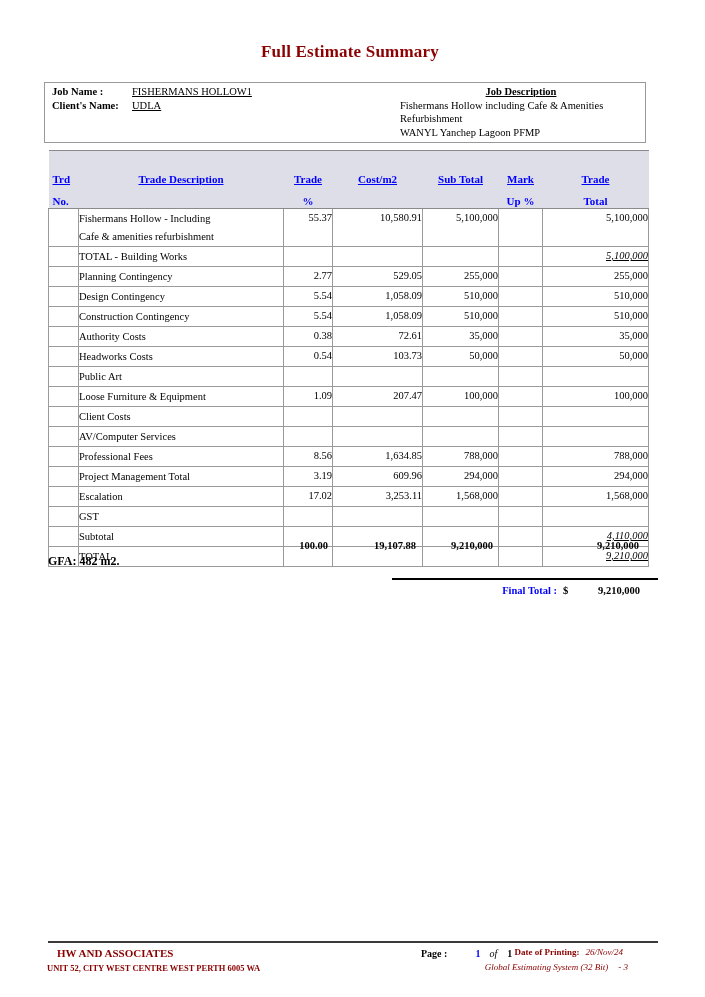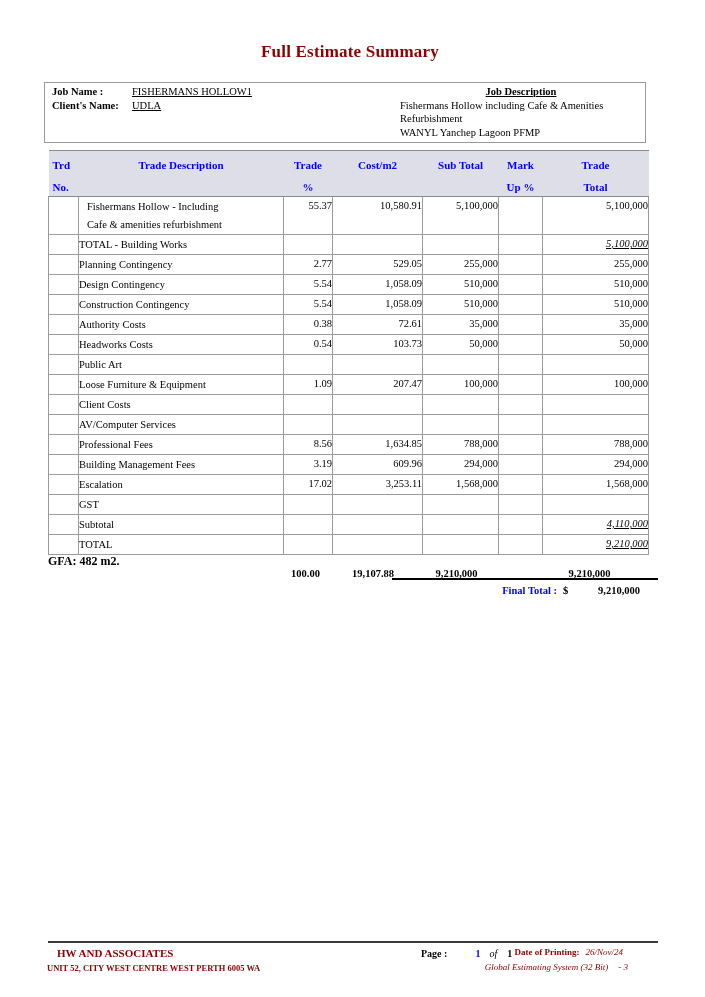--- a/index.html
+++ b/index.html
@@ -23,41 +23,41 @@
   .desc-block { position:absolute; left:355px; top:2px; width:242px; font-size:10.5px; line-height:13.5px; }
   .desc-title { text-align:center; font-weight:bold; text-decoration:underline; }
   .desc-line { text-align:left; }
   
   table.est { position:absolute; left:48px; top:150px; width:600px; border-collapse:collapse; table-layout:fixed; }
   table.est th {
     background:#dedee8; color:#0000FF; font-weight:bold; font-size:11px;
     padding:0; height:45px; vertical-align:top; text-align:center;
     border-top:1px solid #8a8a8a; border-bottom:1px solid #8a8a8a;
   }
-  table.est th .l1 { display:block; padding-top:8px; }
+  table.est th .l1 { display:block; padding-top:22px;text-decoration:underline; }
   table.est th .l2 { display:block; padding-top:10px; min-height:13px; }
   table.est th.h-left { text-align:left; padding-left:4px; }
   table.est td {
     border:1px solid #9b9b9b; padding:0; height:19px; vertical-align:top;
     font-size:10.5px; line-height:18px; overflow:hidden;
   }
-  table.est tr.tall td { height:35px;padding-left:8px; }
+  table.est tr.tall td { height:35px; }
   td.c-desc { font-size:11.5px; padding-left:4px; line-height:17px; }
   td.c-desc span { display:block; padding-top:1px; white-space:pre-line; }
   td.c-num  { text-align:right; }
   td.c-pct  { padding-right:4px; }
   td.c-cost { padding-right:6px; }
   td.c-sub  { padding-right:5px; }
   td.c-mark { padding-right:4px; }
   td.c-tot  { padding-right:9px; }
   .em-total { font-style:italic; text-decoration:underline; }
   
   .gfa { position:absolute; font-weight:bold; white-space:nowrap; }
   .gfa-label { left:48px;  top:554px; font-size:12px; }
-  .gfa-num   { font-size:10.5px; text-align:center; top:568px; }
+  .gfa-num   { font-size:10.5px; text-align:right; top:540px; }
   .gfa-pct   { left:283px; width:45px; }
   .gfa-cost  { left:330px; width:86px; }
   .gfa-sub   { left:420px; width:73px; }
   .gfa-tot   { left:540px; width:99px; }
   
   .ft-line  { position:absolute; left:392px; top:578px; width:266px; height:2px; background:#000; }
   .ft-label { position:absolute; left:420px; top:585px; width:137px; text-align:right; color:#0000FF; font-weight:bold; font-size:10.5px; }
   .ft-cur   { position:absolute; left:563px; top:585px; font-weight:bold; font-size:10.5px; }
   .ft-value { position:absolute; left:545px; top:585px; width:95px; text-align:right; font-weight:bold; font-size:10.5px; }
   
@@ -267,21 +267,21 @@
           </td>
           <td class="c-num c-pct"><span>8.56</span></td>
           <td class="c-num c-cost"><span>1,634.85</span></td>
           <td class="c-num c-sub"><span>788,000</span></td>
           <td class="c-num c-mark"><span></span></td>
           <td class="c-num c-tot"><span>788,000</span></td>
         </tr>
         <tr>
           <td class="c-trdno"><span></span></td>
           <td class="c-desc">
-            <span>Building Management Fees</span>
+            <span>Project Management Total</span>
           </td>
           <td class="c-num c-pct"><span>3.19</span></td>
           <td class="c-num c-cost"><span>609.96</span></td>
           <td class="c-num c-sub"><span>294,000</span></td>
           <td class="c-num c-mark"><span></span></td>
           <td class="c-num c-tot"><span>294,000</span></td>
         </tr>
         <tr>
           <td class="c-trdno"><span></span></td>
           <td class="c-desc">

